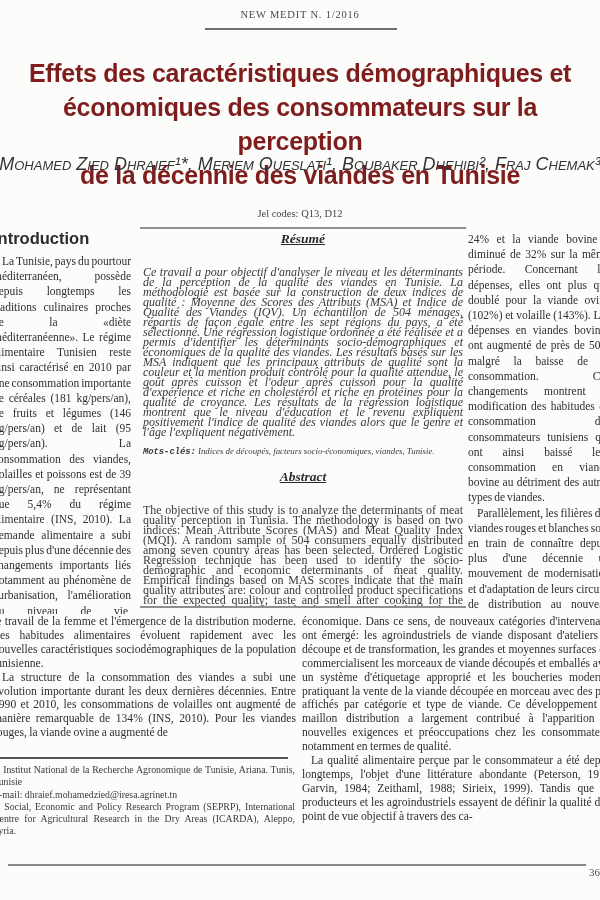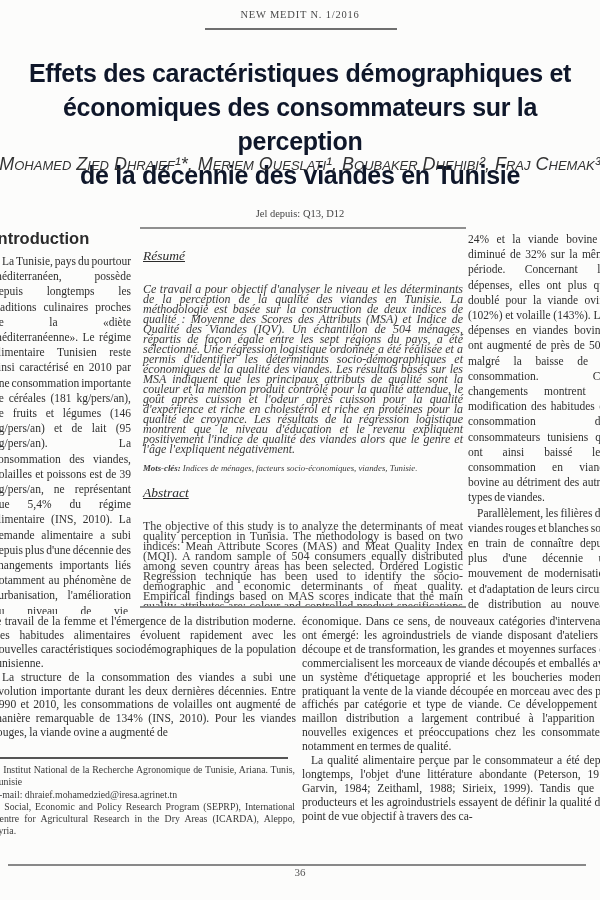--- a/index.html
+++ b/index.html
@@ -10,86 +10,86 @@
   }
   .abs{position:absolute;}
   .rule{background:#8a8a8a;}
   
   #journal-header{top:9px;left:0;right:0;text-align:center;font-size:10.5px;
     letter-spacing:.8px;color:#4a4a4a;}
   #header-rule{top:28px;left:205px;width:192px;height:2px;background:#6f6f6f;}
   
   #page-title{top:56px;left:0;right:0;text-align:center;
     font-family:"Liberation Sans", sans-serif;font-weight:bold;
-    font-size:25px;line-height:34px;color:#0f172a;letter-spacing:-.3px;}
+    font-size:25px;line-height:34px;color:#7f1d1d;letter-spacing:-.3px;}
   
   #authors-line{top:154px;left:50%;transform:translateX(-50%);white-space:nowrap;
     font-family:"Liberation Sans", sans-serif;font-style:italic;
     font-variant:small-caps;font-size:18px;color:#333;}
   
   #jel-codes{top:208px;left:0;right:0;text-align:center;font-size:10.5px;color:#444;}
   
   #center-box{top:227px;left:140px;width:326px;height:381px;box-sizing:border-box;
     border-top:2px solid #8f8f8f;border-bottom:2px solid #8f8f8f;
     padding:2px 3px;overflow:hidden;}
-  .box-heading{font-weight:normal;font-style:italic;
-    text-decoration:underline;font-size:13.5px;margin:17px 0 5px;color:#2b2b2b;}
+  .box-heading{text-align:center;font-weight:bold;font-style:italic;
+    text-decoration:underline;font-size:13.5px;margin:0 0 5px;color:#2b2b2b;}
   .box-heading.mt{margin-top:12px;}
   .box-body{font-size:12px;line-height:10px;text-align:justify;color:#3a3a3a;margin-top:20px;}
   .italic{font-style:italic;}
   .box-keywords{font-size:8.8px;margin-top:9px;color:#3a3a3a;}
-  .kw-label{font-weight:bold;}
+  .kw-label{font-weight:bold;font-family:Liberation Mono, monospace;}
   
   #intro-col{top:228px;left:-7px;width:138px;height:386px;overflow:hidden;}
   #intro-heading{font-family:"Liberation Sans", sans-serif;font-weight:bold;
     font-size:16.5px;line-height:20px;margin:0 0 6px 0;color:#2b2b2b;}
   .narrow-text{font-size:11.5px;line-height:15.2px;text-align:justify;
     word-spacing:-1px;hyphens:auto;-webkit-hyphens:auto;}
   .indent{text-indent:9px;}
   p{margin:0;}
   #right-col{top:232px;left:468px;width:142px;height:380px;overflow:hidden;}
   
   .wide-text{font-size:11.6px;line-height:13.9px;text-align:justify;
     word-spacing:-.4px;hyphens:auto;-webkit-hyphens:auto;}
   #left-wide{top:615px;left:-7px;width:303px;height:140px;overflow:hidden;}
   #right-wide{top:615px;left:302px;width:312px;height:244px;overflow:hidden;}
   
   #footnote-rule{top:757px;left:0px;width:288px;height:2px;background:#555;}
   #footnotes{top:764px;left:-7px;width:302px;font-size:9.8px;line-height:12.3px;
     text-align:justify;color:#3a3a3a;}
   
   #bottom-rule{top:864px;left:8px;width:578px;height:2px;background:#888;}
-  #page-number{top:866px;left:0;right:0;text-align:center;font-size:11px;color:#555;}
+  #page-number{top:866px;left:0;right:0;text-align:right;font-size:11px;color:#555;}
 </style>
 </head>
 <body>
 
 <div class="abs" id="journal-header">NEW MEDIT N. 1/2016</div>
 <div class="abs rule" id="header-rule"></div>
 
 <div class="abs" id="page-title">
   <span>Effets des caractéristiques démographiques et</span><br>
   <span>économiques des consommateurs sur la perception</span><br>
   <span>de la décennie des viandes en Tunisie</span>
 </div>
 
 <div class="abs" id="authors-line">Mohamed Zied Dhraief¹*, Meriem Oueslati¹, Boubaker Dhehibi², Fraj Chemak³</div>
 
-<div class="abs" id="jel-codes">Jel depuis: Q13, D12</div>
+<div class="abs" id="jel-codes">Jel codes: Q13, D12</div>
 
 <div class="abs" id="intro-col">
   <div id="intro-heading">Introduction</div>
   <p class="narrow-text indent">La Tunisie, pays du pourtour méditerranéen, possède depuis longtemps les traditions culinaires proches de la «diète méditerranéenne». Le régime alimentaire Tunisien reste ainsi caractérisé en 2010 par une consommation importante de céréales (181 kg/pers/an), de fruits et légumes (146 kg/pers/an) et de lait (95 kg/pers/an). La consommation des viandes, volailles et poissons est de 39 kg/pers/an, ne représentant que 5,4% du régime alimentaire (INS, 2010). La demande alimentaire a subi depuis plus d'une décennie des changements importants liés notamment au phénomène de l'urbanisation, l'amélioration du niveau de vie, l'industrialisation des filières,</p>
 </div>
 
 <div class="abs" id="center-box">
   <div class="box-heading">Résumé</div>
   <p class="box-body italic">Ce travail a pour objectif d'analyser le niveau et les déterminants de la perception de la qualité des viandes en Tunisie. La méthodologie est basée sur la construction de deux indices de qualité : Moyenne des Scores des Attributs (MSA) et Indice de Qualité des Viandes (IQV). Un échantillon de 504 ménages, répartis de façon égale entre les sept régions du pays, a été sélectionné. Une régression logistique ordonnée a été réalisée et a permis d'identifier les déterminants socio-démographiques et économiques de la qualité des viandes. Les résultats basés sur les MSA indiquent que les principaux attributs de qualité sont la couleur et la mention produit contrôlé pour la qualité attendue, le goût après cuisson et l'odeur après cuisson pour la qualité d'expérience et riche en cholestérol et riche en protéines pour la qualité de croyance. Les résultats de la régression logistique montrent que le niveau d'éducation et le revenu expliquent positivement l'indice de qualité des viandes alors que le genre et l'âge l'expliquent négativement.</p>
   <p class="box-keywords italic">
-    <span class="kw-label">Mots-clés:</span><span> Indices de ménages, facteurs socio-économiques, viandes, Tunisie.</span>
+    <span class="kw-label">Mots-clés:</span><span> Indices de découpés, facteurs socio-économiques, viandes, Tunisie.</span>
   </p>
   <div class="box-heading mt">Abstract</div>
   <p class="box-body">The objective of this study is to analyze the determinants of meat quality perception in Tunisia. The methodology is based on two indices: Mean Attribute Scores (MAS) and Meat Quality Index (MQI). A random sample of 504 consumers equally distributed among seven country areas has been selected. Ordered Logistic Regression technique has been used to identify the socio-demographic and economic determinants of meat quality. Empirical findings based on MAS scores indicate that the main quality attributes are: colour and controlled product specifications for the expected quality; taste and smell after cooking for the experienced quality; cholesterol-rich and protein-rich for credence quality . The estimated ordered logistic regression model shows that the level of education and the household income positively explain the meat quality index. Whereas, gender and age negatively affect the perception of meat quality.</p>
   <p class="box-keywords">
     <span class="kw-label">Key Social:</span><span> Tandis indices, socioeconomic variables, meat, Tunisia.</span>
   </p>
 </div>
 
 <div class="abs" id="right-col">
   <p class="narrow-text">24% et la viande bovine a diminué de 32% sur la même période. Concernant les dépenses, elles ont plus que doublé pour la viande ovine (102%) et volaille (143%). Les dépenses en viandes bovines ont augmenté de près de 50% malgré la baisse de la consommation. Ces changements montrent la modification des habitudes de consommation des consommateurs tunisiens qui ont ainsi baissé leur consommation en viande bovine au détriment des autres types de viandes.</p>

